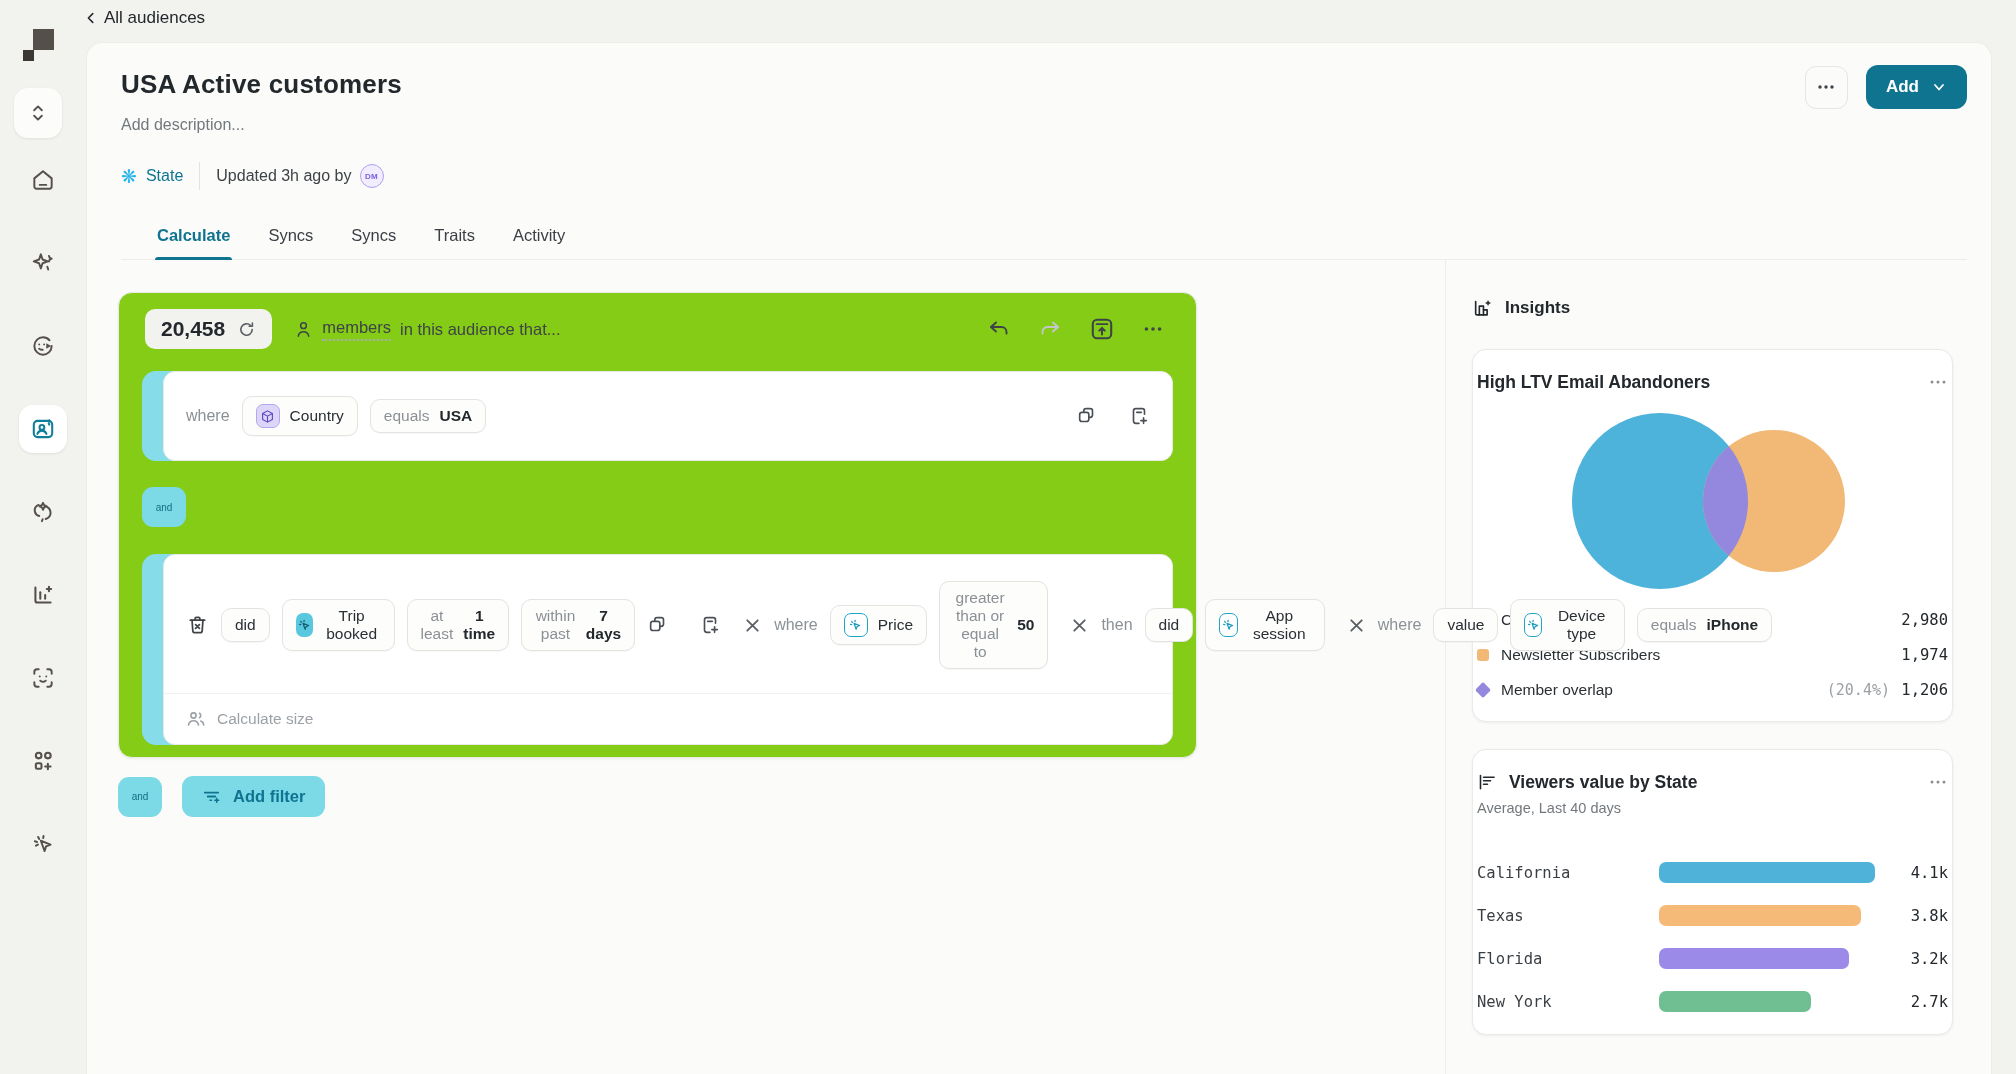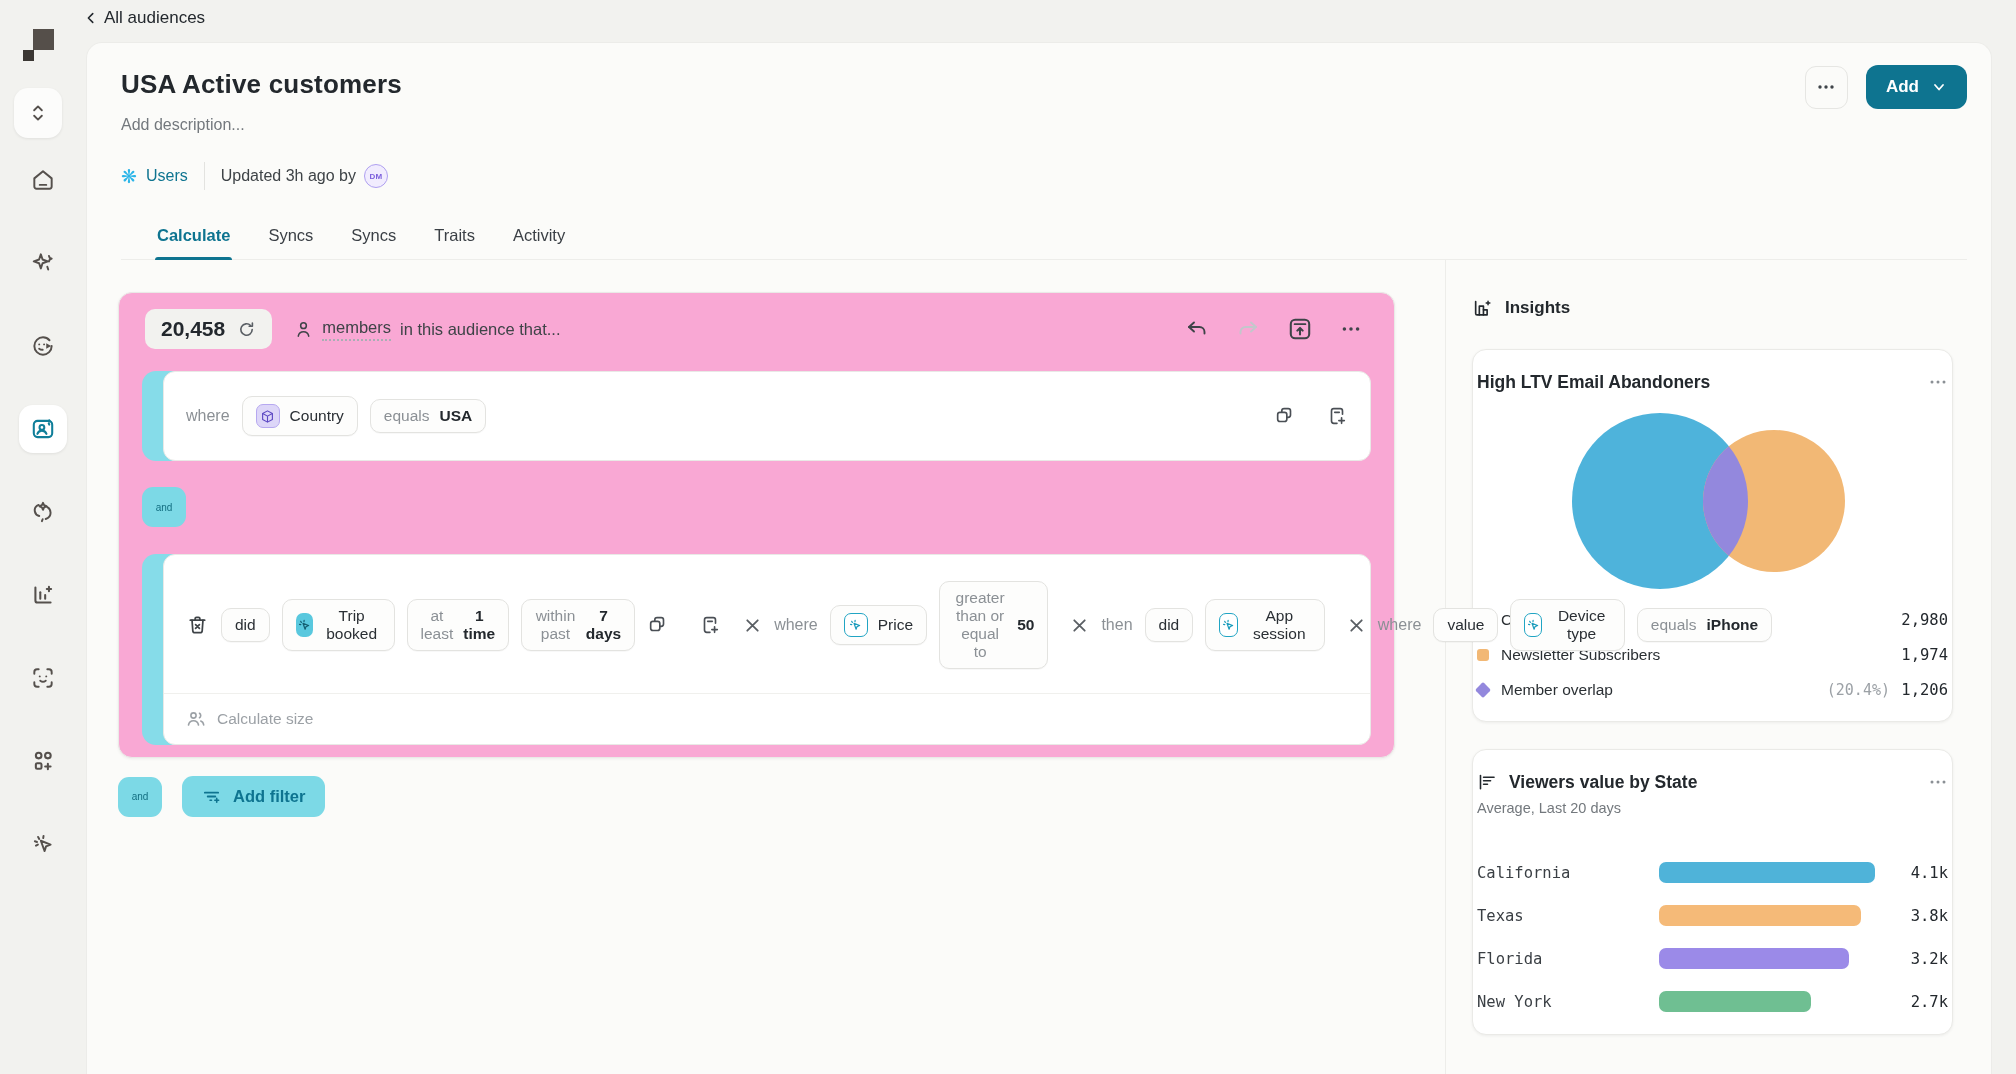--- a/index.html
+++ b/index.html
@@ -47,21 +47,21 @@
   .tab { font-size:16.5px; color:#3A3F45; padding:6px 2px 14px; background:none; border:none; cursor:pointer; position:relative; font-family:inherit; }
   .tab.active { color:#0E7490; font-weight:600; }
   .tab.active::after { content:""; position:absolute; left:0; right:0; bottom:-1px; height:3px; border-radius:3px 3px 0 0; background:#0E7490; }
 
   
   .content { flex:1; display:flex; min-height:0; }
   .col-main { width:1360px; padding:32px 0 0 31px; }
   .col-right { flex:1; border-left:1px solid #EDEDEA; padding:37px 38px 0 26px; }
 
   
-  .qcard { width:1277px; background:#f9a8d4; border:1px solid #EAEAE7; border-radius:14px; box-shadow:0 1px 3px rgba(0,0,0,.06); padding-bottom:12px; }
+  .qcard { width:1079px; background:#84cc16; border:1px solid #EAEAE7; border-radius:14px; box-shadow:0 1px 3px rgba(0,0,0,.06); padding-bottom:12px; }
   .qhead { display:flex; align-items:center; padding:16px 26px 14px 26px; }
   .count-pill { display:flex; align-items:center; gap:12px; background:#F2F2EF; border-radius:10px; padding:8px 16px; }
   .count-num { font-size:21px; font-weight:700; color:#23282D; }
   .icon-btn { background:none; border:none; padding:0; cursor:pointer; display:flex; align-items:center; justify-content:center; }
   .members-wrap { display:flex; align-items:center; gap:9px; margin-left:22px; font-size:16.5px; color:#3E4347; }
   .members-label { border-bottom:2px dotted #A9AEB4; padding-bottom:2px; cursor:pointer; }
   .qhead-actions { margin-left:auto; display:flex; align-items:center; gap:27px; padding-right:6px; }
 
   .qbody { padding:8px 23px 0 23px; }
   .group { position:relative; }
@@ -236,21 +236,21 @@
 </button>
 
 <main class="page-card">
 
   <header class="hdr">
     <h1 class="hdr-title">USA Active customers</h1>
     <div class="hdr-desc">Add description...</div>
     <div class="meta">
       <button class="meta-link">
         <span class="snowflake">❋</span>
-        <span>Users</span>
+        <span>State</span>
       </button>
       <div class="meta-divider"></div>
       <div class="meta-updated">
         <span>Updated 3h ago by</span>
         <span class="avatar">DM</span>
       </div>
     </div>
     <div class="hdr-actions">
       <button class="btn-more">
         <span>
@@ -620,21 +620,21 @@
           <button class="icon-btn ins-more">
               <span>
                 <svg class="ic" width="20" height="20" viewBox="0 0 20 20" fill="#8B9095">
                   <circle cx="4" cy="10" r="1.5"></circle>
                   <circle cx="10" cy="10" r="1.5"></circle>
                   <circle cx="16" cy="10" r="1.5"></circle>
                 </svg>
               </span>
             </button>
         </div>
-        <div class="ins-sub">Average, Last 20 days</div>
+        <div class="ins-sub">Average, Last 40 days</div>
         <div class="bars">
           <div class="bar-row">
             <span class="bar-label mono">California</span>
             <div class="bar-track">
                 <div class="bar-fill" style="width: 216px; background: rgb(79, 179, 217);"></div>
               </div>
             <span class="bar-val mono">4.1k</span>
           </div>
           <div class="bar-row">
             <span class="bar-label mono">Texas</span>

